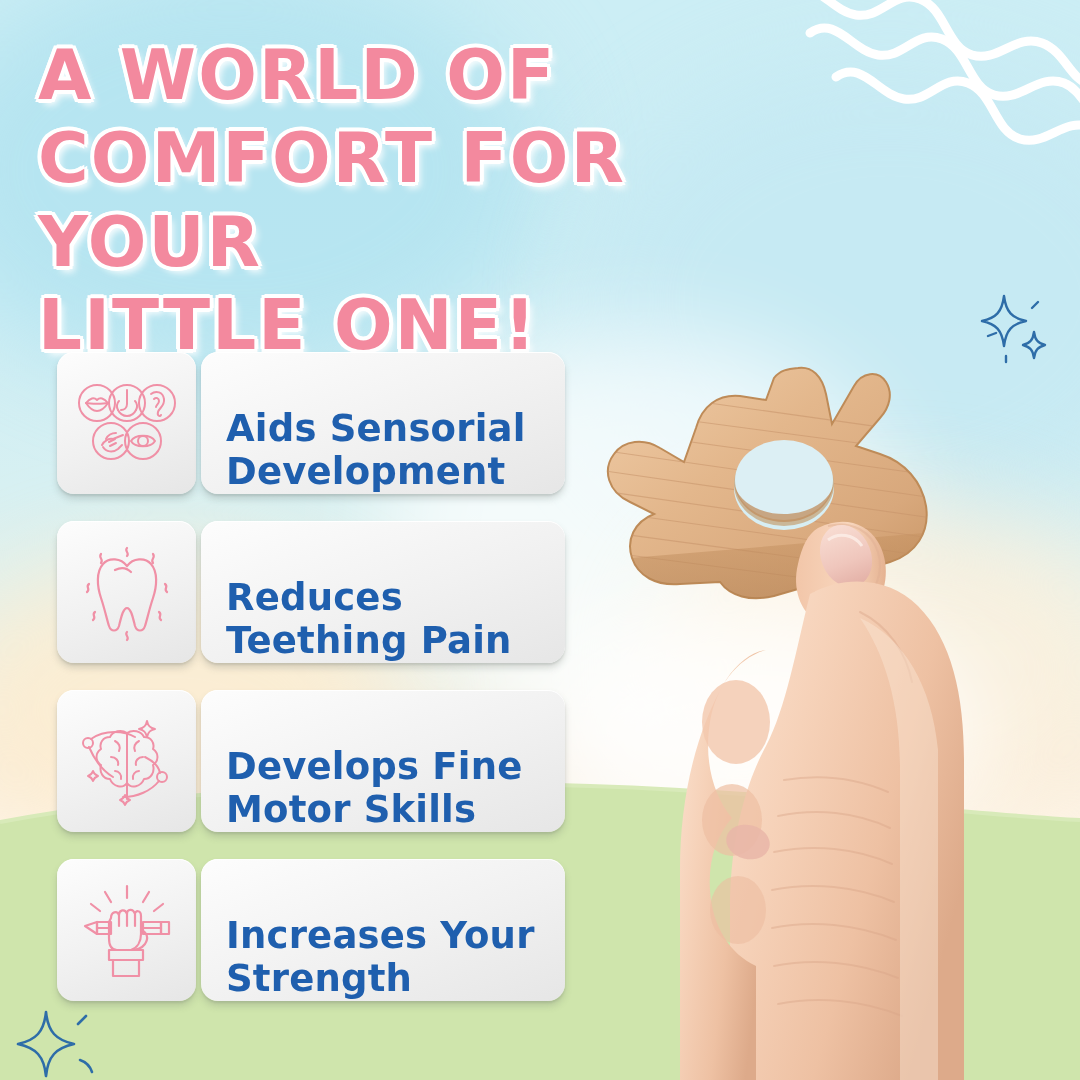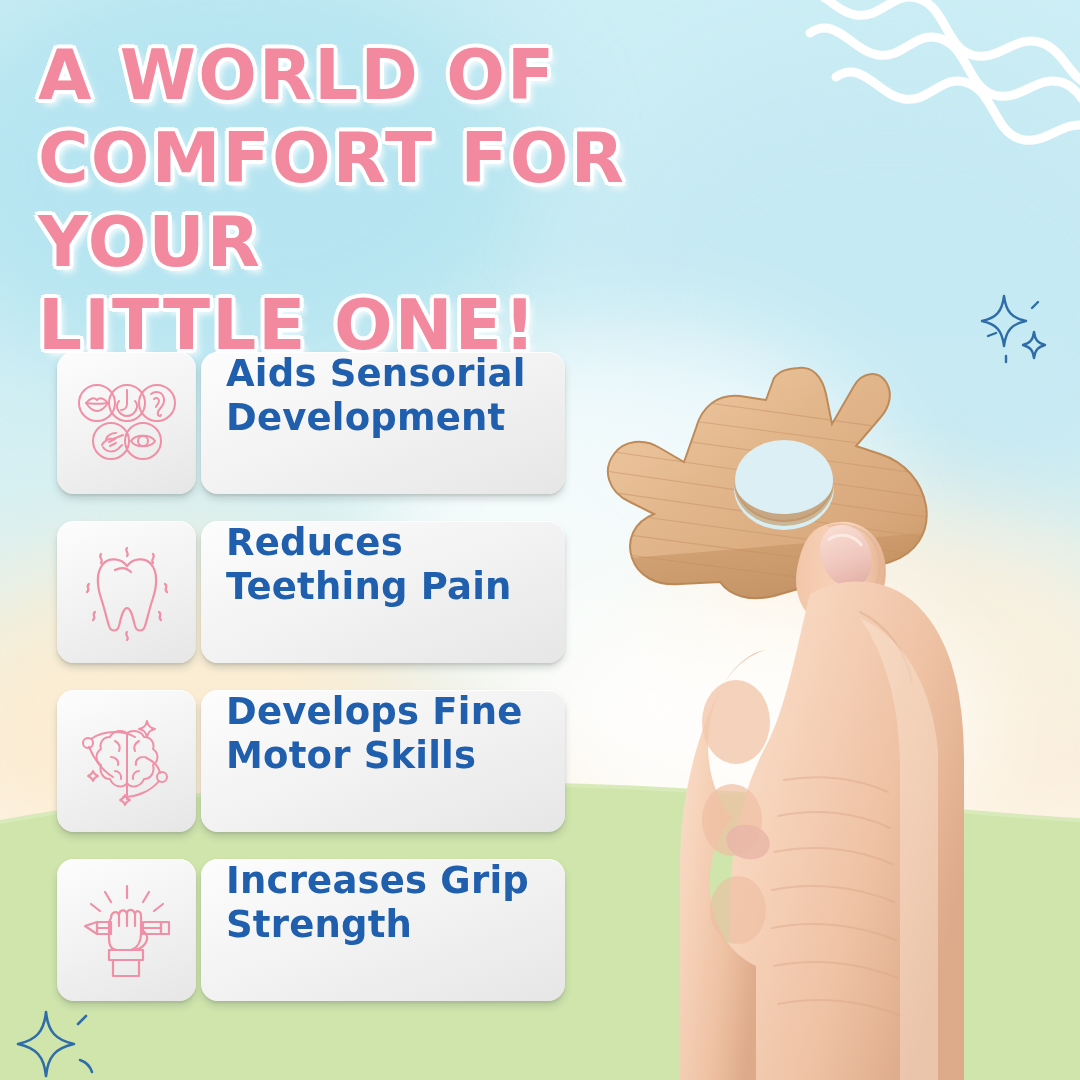--- a/index.html
+++ b/index.html
@@ -91,21 +91,21 @@
       0 2px 2px rgba(90,100,95,.14),
       inset 0 1px 0 rgba(255,255,255,.95);
   }
   .tile-icon{
     width:139px; flex:0 0 139px;
     display:flex; align-items:center; justify-content:center;
   }
   .tile-icon svg{ width:104px; height:104px; display:block; }
   .tile-text{
     width:364px; flex:0 0 364px;
-    display:flex; align-items:flex-start;
+    display:flex; align-items:flex-end;
     padding:0 0 0 25px;
   }
   .tile-text .label{
     font-family:"DejaVu Sans", sans-serif;
     font-weight:700;
     font-size:37px;
     line-height:1.18;
     color:#1F5FAE;
     letter-spacing:.2px;
     white-space:pre-line;
@@ -407,19 +407,19 @@
             <path d="M66,52 C72,54 74,60 70,66 C67,70 62,72 56,72"></path>
             <path d="M34,72 L68,72 L68,82 L34,82 Z"></path>
             <path d="M38,82 L64,82 L64,98 L38,98 Z"></path>
             <path d="M44,37 L44,48"></path>
               <path d="M52,36 L52,48"></path>
               <path d="M60,36 L60,48"></path>
           </g>
         </svg>
       </div>
       <div class="tile tile-text">
-        <div class="label">Increases Grip
+        <div class="label">Increases Your
 Strength</div>
       </div>
     </div>
 
   </div>
 </div>
 
 </body></html>

